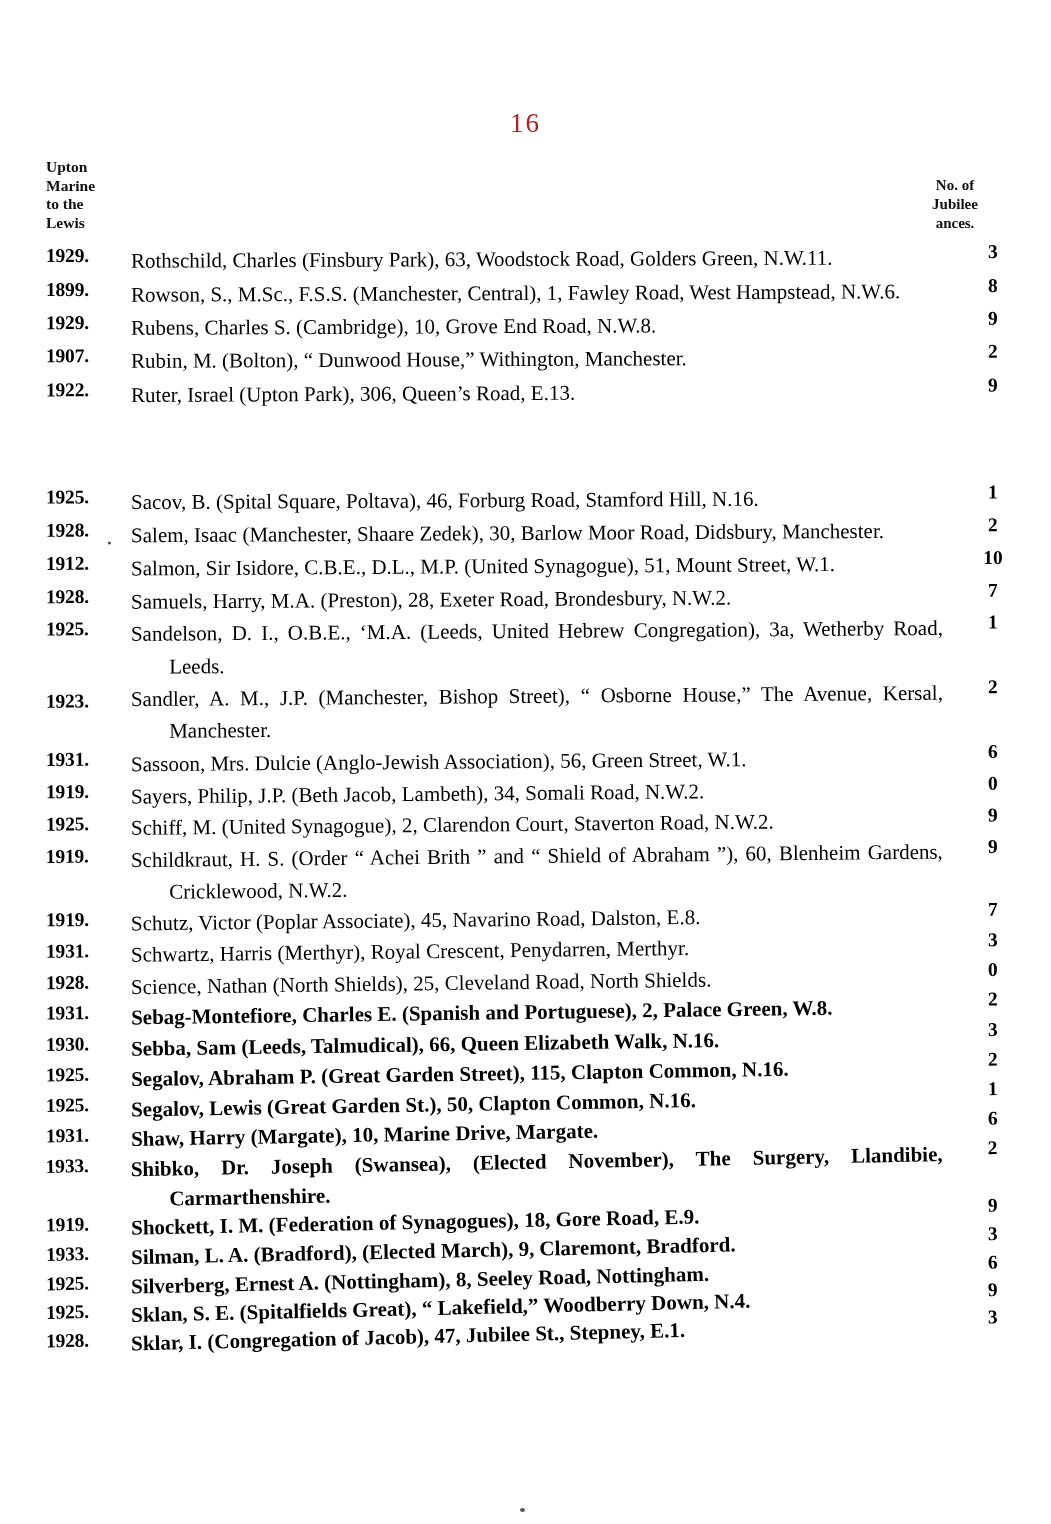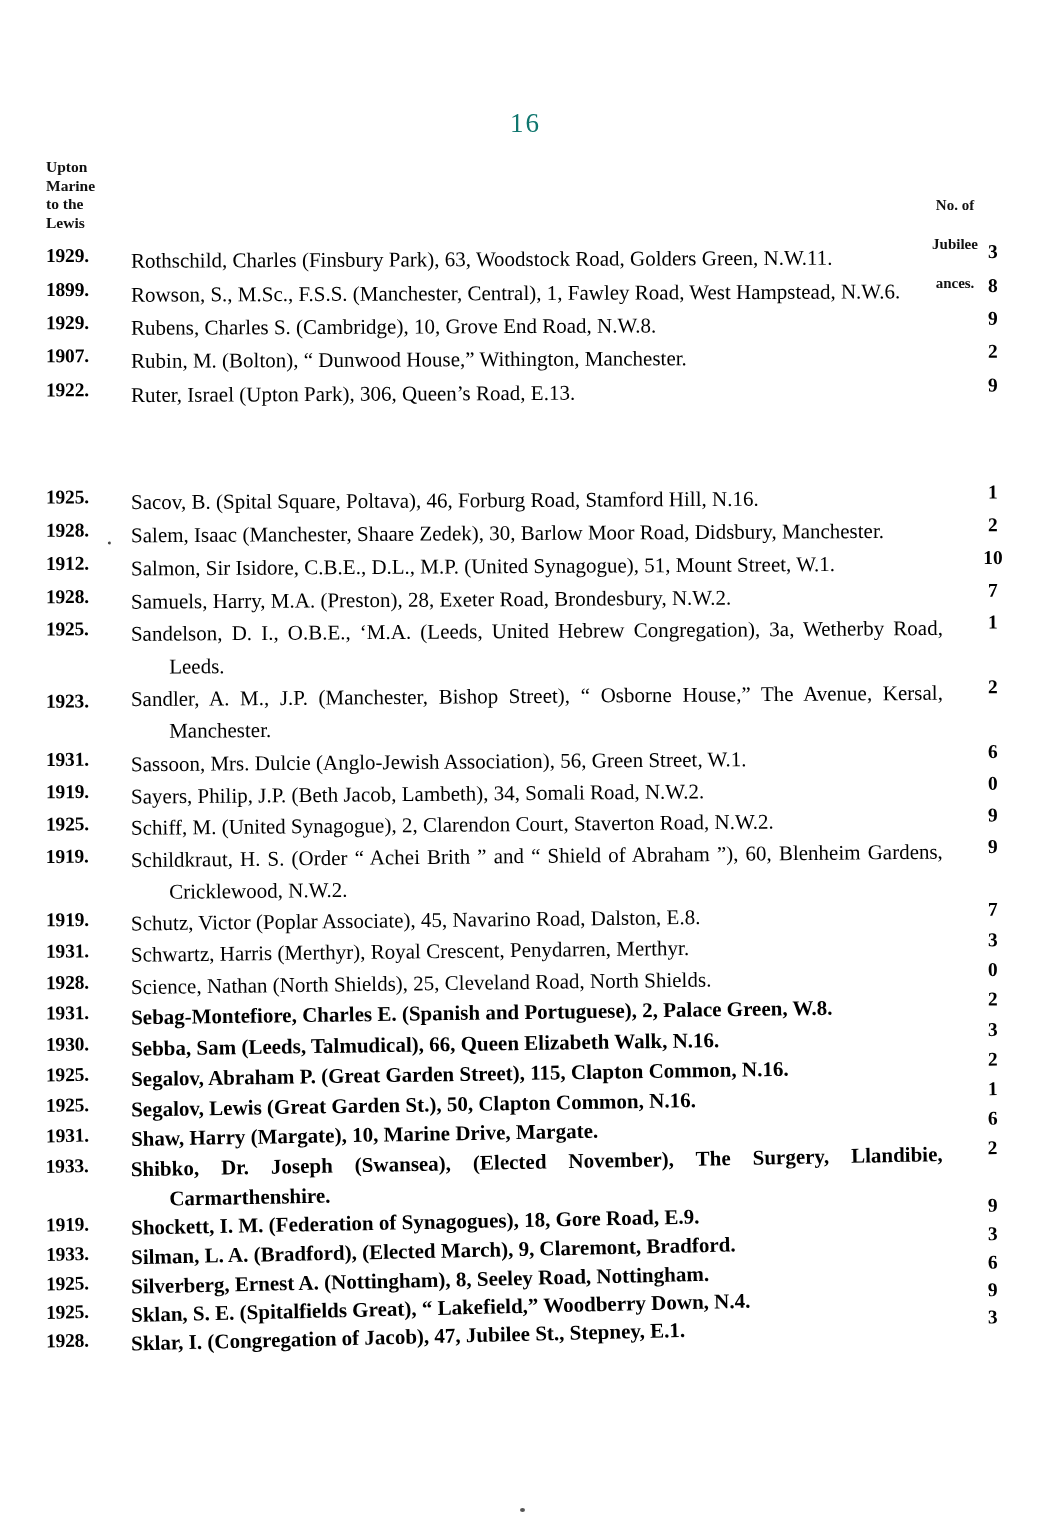--- a/index.html
+++ b/index.html
@@ -22,21 +22,21 @@
 
   
   #page-number {
     position: absolute;
     top: 108px;
     left: 0;
     width: 1051px;
     text-align: center;
     font-size: 27px;
     letter-spacing: 2px;
-    color: #0f766e;
+    color: #b91c1c;
   }
 
   
   #head-left {
     position: absolute;
     top: 158px;
     left: 46px;
     font-family: "Liberation Serif", "DejaVu Serif", serif;
     font-weight: bold;
     font-size: 15.5px;
@@ -47,21 +47,21 @@
     position: absolute;
     top: 176px;
     left: 890px;
     width: 130px;
     text-align: center;
     font-weight: bold;
     font-size: 15px;
     line-height: 19px;
     color: #111;
   }
-  #head-right .hline { display: block; margin-top: 20px; }
+  #head-right .hline { display: block; }
 
   
   #entries {
     position: absolute;
     top: 243px;
     left: 0;
     width: 1051px;
   }
   .entry {
     position: relative;

